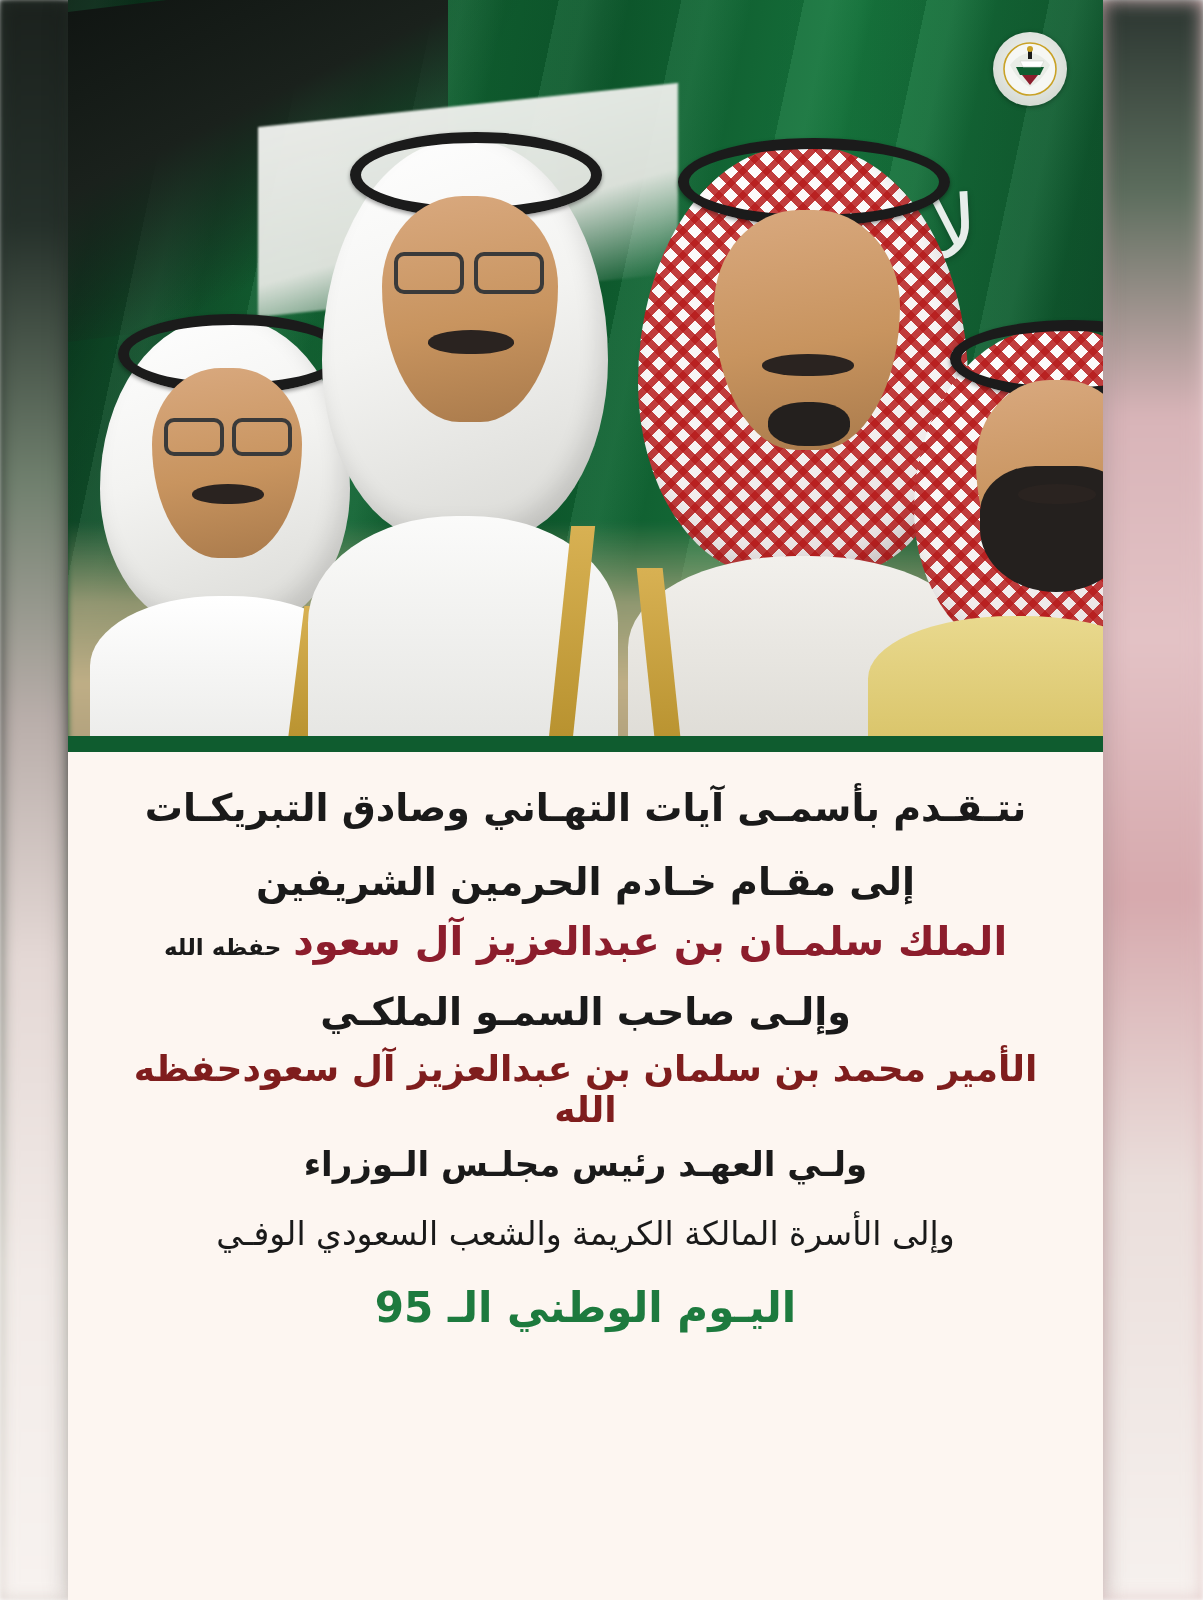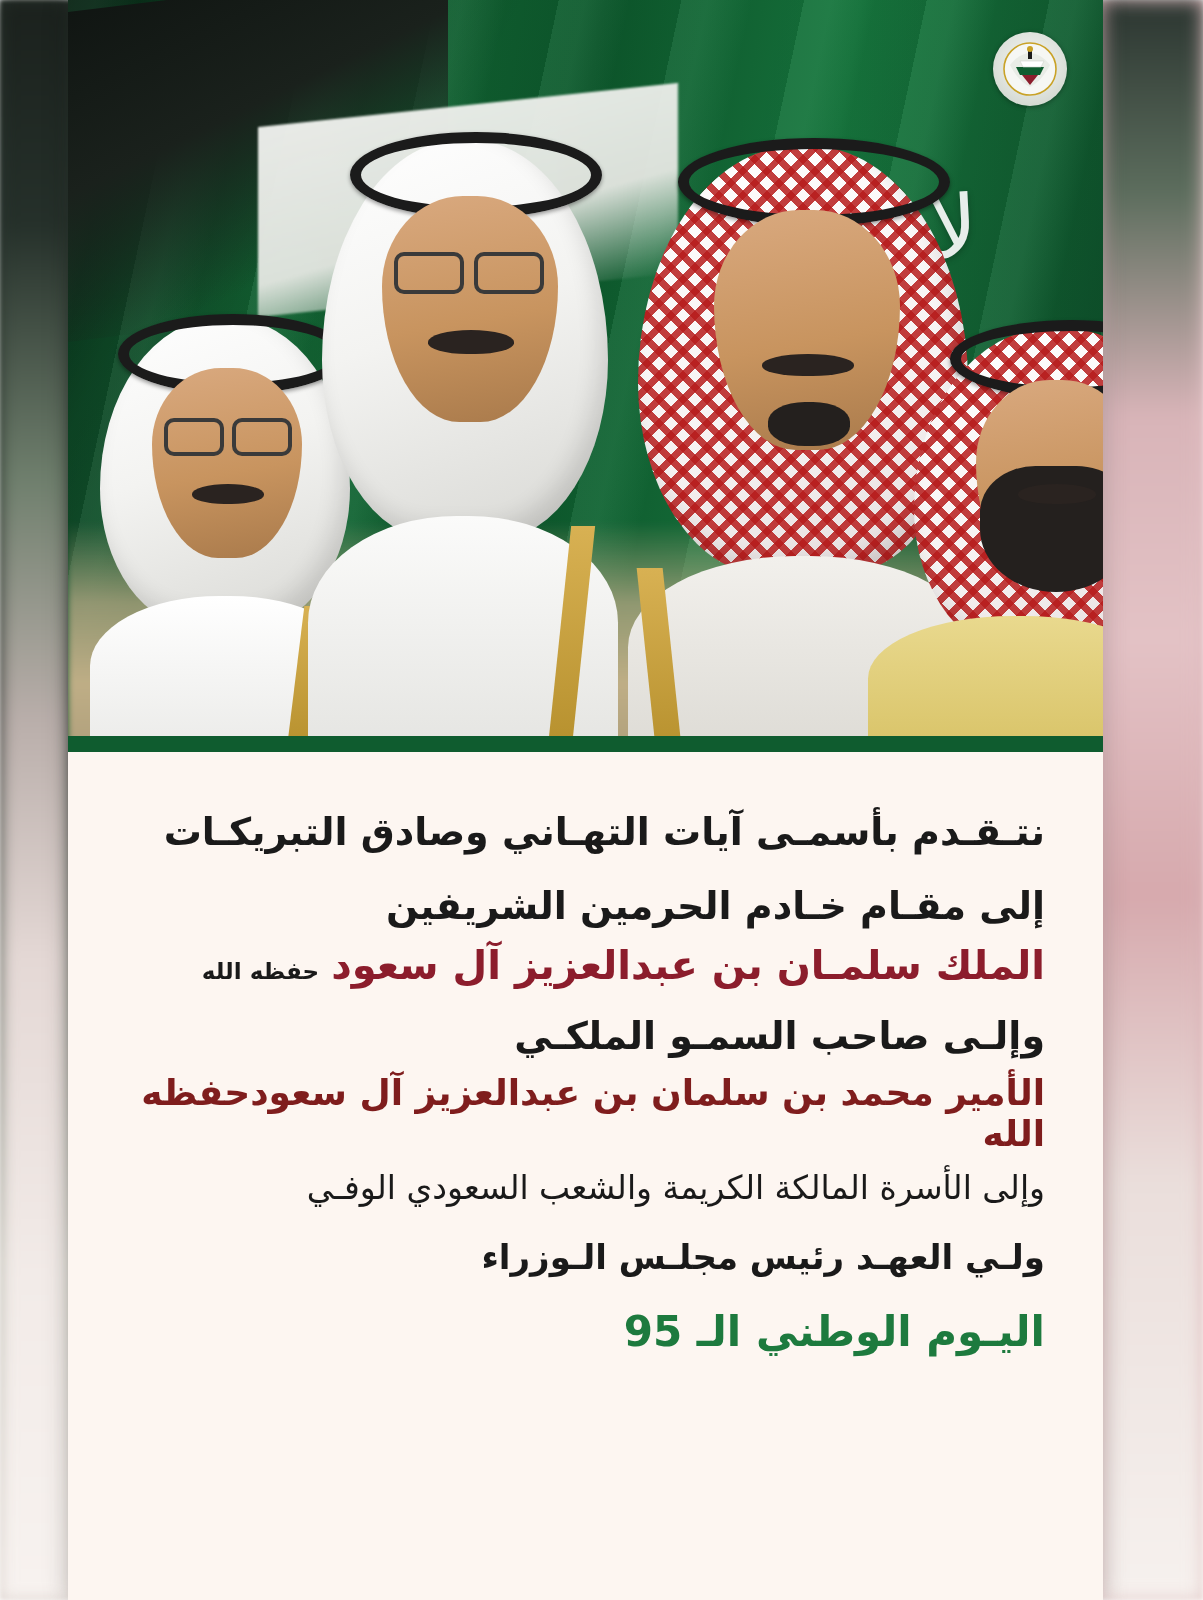--- a/index.html
+++ b/index.html
@@ -203,23 +203,23 @@
     border-radius: 48% 48% 0 0;
   }
   .bisht-gold {
     position: absolute;
     background: linear-gradient(180deg,#d8b153 0%, #b8922f 100%);
   }
 
   
   .text-wrap {
     position: relative;
-    padding: 58px 58px 30px;
+    padding: 34px 58px 30px;
     direction: rtl;
-    text-align: right;
+    text-align: center;
     background: #fdf6f1;
   }
   .ln {
     margin: 0 0 14px;
     color: #1a1a1a;
     letter-spacing: 0.5px;
   }
   .l1   { font-size: 38px; font-weight: 600; letter-spacing: 2px; margin-bottom: 30px; }
   .l2   { font-size: 38px; font-weight: 800; letter-spacing: 1px; margin-bottom: 14px; }
   .name { font-size: 40px; font-weight: 800; color: #8c1d2c; letter-spacing: 0.5px; margin-bottom: 26px; }
@@ -325,18 +325,18 @@
     <p class="ln name">
       <span>الملك سلمـان بن عبدالعزيز آل سعود</span><span class="small-dua">حفظه الله</span>
     </p>
 
     <p class="ln l4">وإلـى صاحب السمـو الملكـي</p>
 
     <p class="ln name2">
       <span>الأمير محمد بن سلمان بن عبدالعزيز آل سعود</span><span class="small-dua">حفظه الله</span>
     </p>
 
+    <p class="ln title-line">ولـي العهـد رئيس مجلـس الـوزراء</p>
     <p class="ln l6">وإلى الأسرة المالكة الكريمة والشعب السعودي الوفـي</p>
-    <p class="ln title-line">ولـي العهـد رئيس مجلـس الـوزراء</p>
     <p class="ln green">اليـوم الوطني الـ 95</p>
   </div>
 
 </div>
 
 </body></html>

